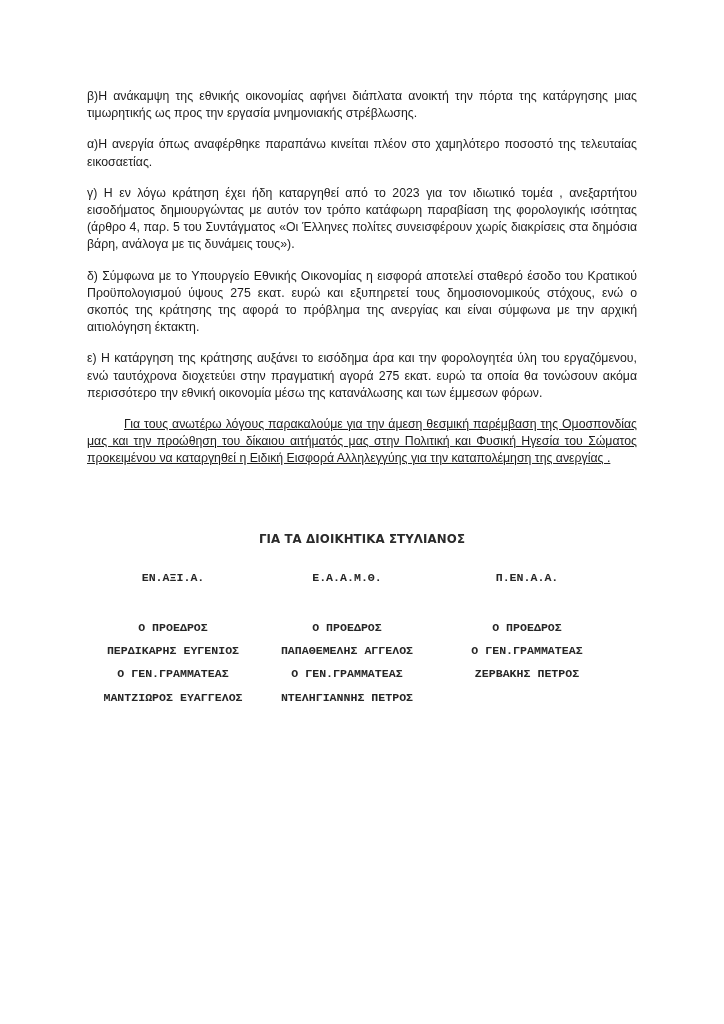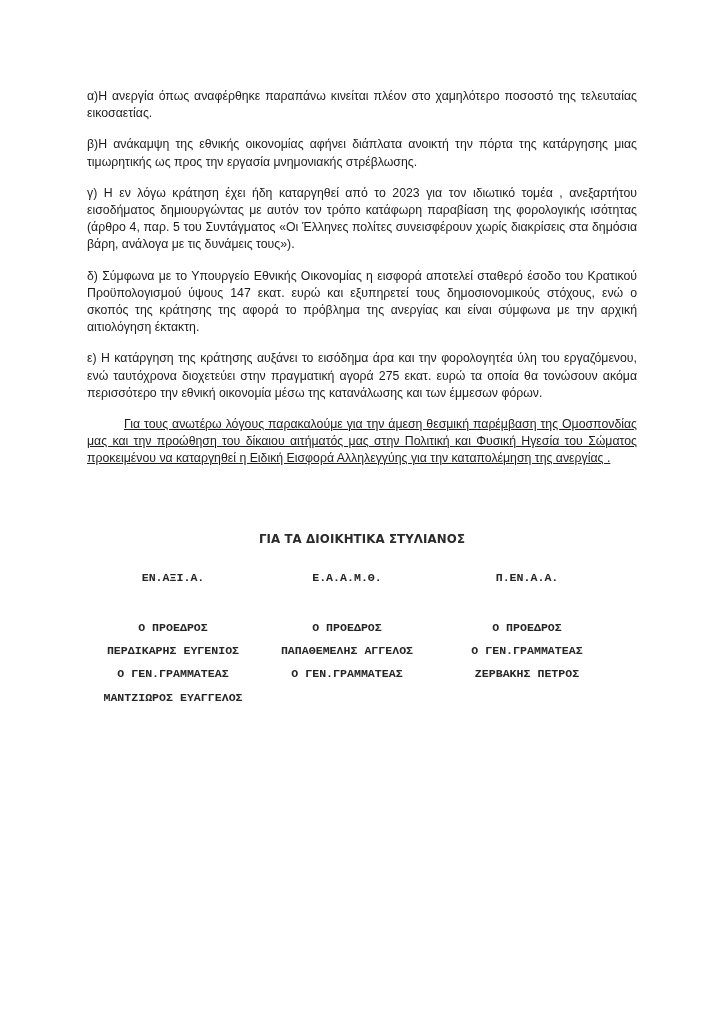--- a/index.html
+++ b/index.html
@@ -33,24 +33,24 @@
   .col.c2 { left: 252px; }
   .col.c3 { left: 432px; }
   .sig-line { height: 23.2px; line-height: 23.2px; white-space: nowrap; }
 </style>
 </head>
 <body>
 
 <div class="page">
 
   <div class="body-text" style="top:88px;">
+    <p class="p">β)Η ανάκαμψη της εθνικής οικονομίας αφήνει διάπλατα ανοικτή την πόρτα της κατάργησης μιας τιμωρητικής ως προς την εργασία  μνημονιακής στρέβλωσης.</p>
     <p class="p">α)Η ανεργία όπως αναφέρθηκε παραπάνω κινείται πλέον στο χαμηλότερο ποσοστό της τελευταίας εικοσαετίας.</p>
-    <p class="p">β)Η ανάκαμψη της εθνικής οικονομίας αφήνει διάπλατα ανοικτή την πόρτα της κατάργησης μιας τιμωρητικής ως προς την εργασία  μνημονιακής στρέβλωσης.</p>
     <p class="p">γ) Η εν λόγω κράτηση έχει ήδη καταργηθεί από το 2023 για τον ιδιωτικό τομέα , ανεξαρτήτου εισοδήματος δημιουργώντας με αυτόν τον τρόπο κατάφωρη παραβίαση της φορολογικής ισότητας (άρθρο 4, παρ. 5 του Συντάγματος «Οι Έλληνες πολίτες συνεισφέρουν χωρίς διακρίσεις στα δημόσια βάρη, ανάλογα με τις δυνάμεις τους»).</p>
-    <p class="p">δ) Σύμφωνα με το Υπουργείο Εθνικής Οικονομίας η εισφορά αποτελεί σταθερό έσοδο του Κρατικού Προϋπολογισμού ύψους 147 εκατ. ευρώ και εξυπηρετεί τους δημοσιονομικούς στόχους, ενώ ο σκοπός της κράτησης της αφορά το πρόβλημα της ανεργίας και είναι σύμφωνα με την αρχική αιτιολόγηση έκτακτη.</p>
+    <p class="p">δ) Σύμφωνα με το Υπουργείο Εθνικής Οικονομίας η εισφορά αποτελεί σταθερό έσοδο του Κρατικού Προϋπολογισμού ύψους 275 εκατ. ευρώ και εξυπηρετεί τους δημοσιονομικούς στόχους, ενώ ο σκοπός της κράτησης της αφορά το πρόβλημα της ανεργίας και είναι σύμφωνα με την αρχική αιτιολόγηση έκτακτη.</p>
     <p class="p">ε) Η κατάργηση της κράτησης αυξάνει το εισόδημα άρα και την φορολογητέα ύλη του εργαζόμενου, ενώ ταυτόχρονα διοχετεύει στην πραγματική αγορά 275 εκατ. ευρώ τα οποία θα τονώσουν ακόμα περισσότερο την εθνική οικονομία μέσω της κατανάλωσης και των έμμεσων φόρων.</p>
     <p class="p indent">Για τους ανωτέρω λόγους παρακαλούμε για την άμεση θεσμική παρέμβαση της Ομοσπονδίας μας και την προώθηση του δίκαιου αιτήματός μας στην Πολιτική και Φυσική Ηγεσία του Σώματος προκειμένου να καταργηθεί η Ειδική Εισφορά Αλληλεγγύης για την καταπολέμηση της ανεργίας .</p>
   </div>
 
   <div class="heading">ΓΙΑ ΤΑ ΔΙΟΙΚΗΤΙΚΑ ΣΤΥΛΙΑΝΟΣ</div>
 
   <div class="orgs">
     <div class="col c1">ΕΝ.ΑΞΙ.Α.</div>
     <div class="col c2">Ε.Α.Α.Μ.Θ.</div>
     <div class="col c3">Π.ΕΝ.Α.Α.</div>
@@ -60,20 +60,21 @@
     <div class="col c1">
       <div class="sig-line">Ο ΠΡΟΕΔΡΟΣ</div>
       <div class="sig-line">ΠΕΡΔΙΚΑΡΗΣ ΕΥΓΕΝΙΟΣ</div>
       <div class="sig-line">Ο ΓΕΝ.ΓΡΑΜΜΑΤΕΑΣ</div>
       <div class="sig-line">ΜΑΝΤΖΙΩΡΟΣ  ΕΥΑΓΓΕΛΟΣ</div>
     </div>
     <div class="col c2">
       <div class="sig-line">Ο ΠΡΟΕΔΡΟΣ</div>
       <div class="sig-line">ΠΑΠΑΘΕΜΕΛΗΣ ΑΓΓΕΛΟΣ</div>
       <div class="sig-line">Ο ΓΕΝ.ΓΡΑΜΜΑΤΕΑΣ</div>
+      <div class="sig-line">ΝΤΕΛΗΓΙΑΝΝΗΣ  ΠΕΤΡΟΣ</div>
     </div>
     <div class="col c3">
       <div class="sig-line">Ο ΠΡΟΕΔΡΟΣ</div>
       <div class="sig-line">Ο ΓΕΝ.ΓΡΑΜΜΑΤΕΑΣ</div>
       <div class="sig-line">ΖΕΡΒΑΚΗΣ ΠΕΤΡΟΣ</div>
     </div>
   </div>
 
 </div>
 

